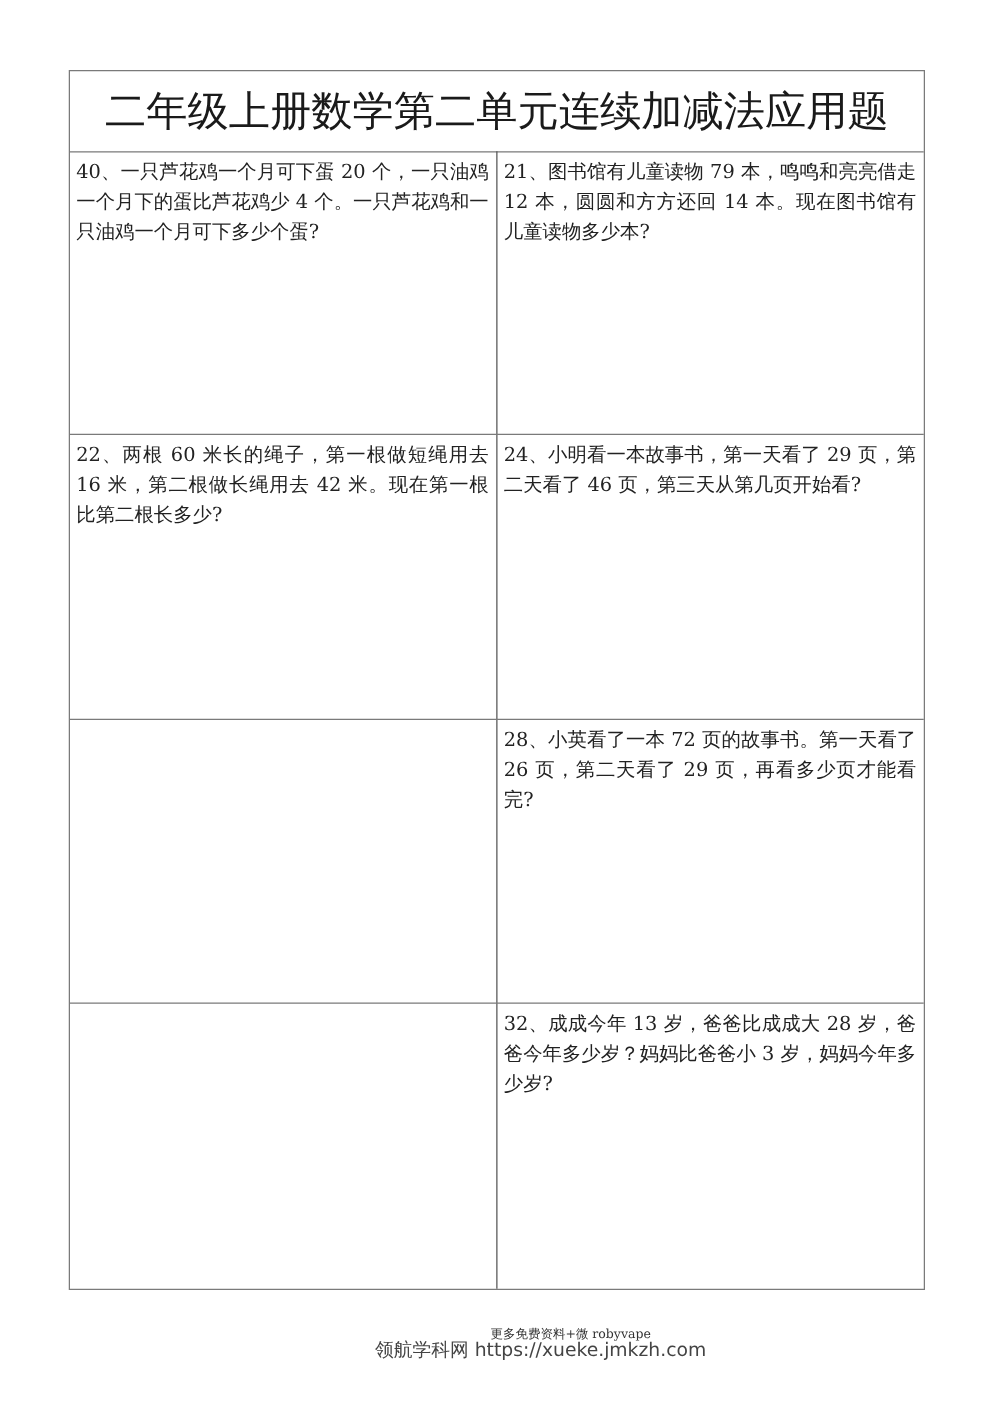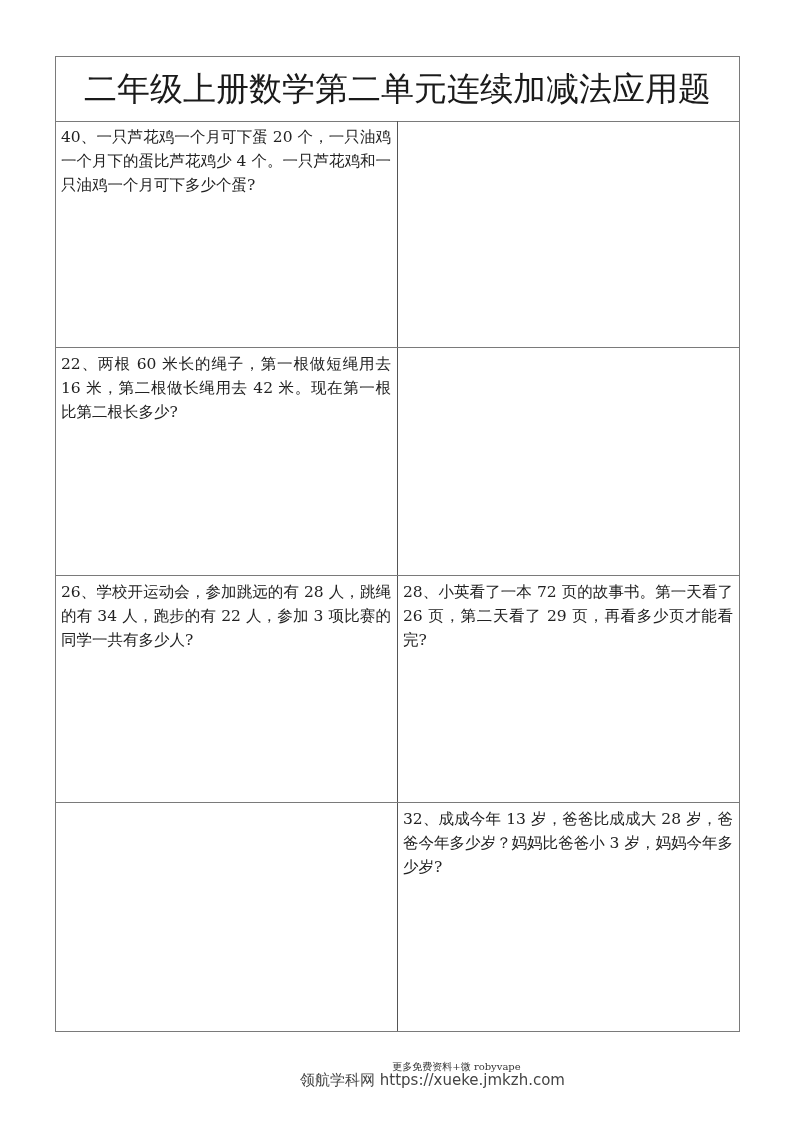--- a/index.html
+++ b/index.html
@@ -29,28 +29,31 @@
   </div>
   <div class="grid">
     <div class="vline"></div>
     <div class="hline" style="top:226px;"></div>
     <div class="hline" style="top:454px;"></div>
     <div class="hline" style="top:681px;"></div>
 
     <div class="cell" style="left:0; top:0; width:341px; height:226px;">
       <p class="q">40、一只芦花鸡一个月可下蛋 20 个，一只油鸡一个月下的蛋比芦花鸡少 4 个。一只芦花鸡和一只油鸡一个月可下多少个蛋?</p>
     </div>
+    <div class="cell" style="left:342px; top:0; width:341px; height:226px;">
+      <p class="q">21、图书馆有儿童读物 79 本，鸣鸣和亮亮借走 12 本，圆圆和方方还回 14 本。现在图书馆有儿童读物多少本?</p>
+    </div>
 
     <div class="cell" style="left:0; top:227px; width:341px; height:227px;">
       <p class="q">22、两根 60 米长的绳子，第一根做短绳用去 16 米，第二根做长绳用去 42 米。现在第一根比第二根长多少?</p>
     </div>
+    <div class="cell" style="left:342px; top:227px; width:341px; height:227px;">
+      <p class="q">24、小明看一本故事书，第一天看了 29 页，第二天看了 46 页，第三天从第几页开始看?</p>
+    </div>
 
-    <div class="cell" style="left:0; top:455px; width:341px; height:226px;">
-      <p class="q">26、学校开运动会，参加跳远的有 28 人，跳绳的有 34 人，跑步的有 22 人，参加 3 项比赛的同学一共有多少人?</p>
-    </div>
     <div class="cell" style="left:342px; top:455px; width:341px; height:226px;">
       <p class="q">28、小英看了一本 72 页的故事书。第一天看了 26 页，第二天看了 29 页，再看多少页才能看完?</p>
     </div>
 
     <div class="cell" style="left:342px; top:682px; width:341px; height:228px;">
       <p class="q">32、成成今年 13 岁，爸爸比成成大 28 岁，爸爸今年多少岁？妈妈比爸爸小 3 岁，妈妈今年多少岁?</p>
     </div>
   </div>
 </div>
 

